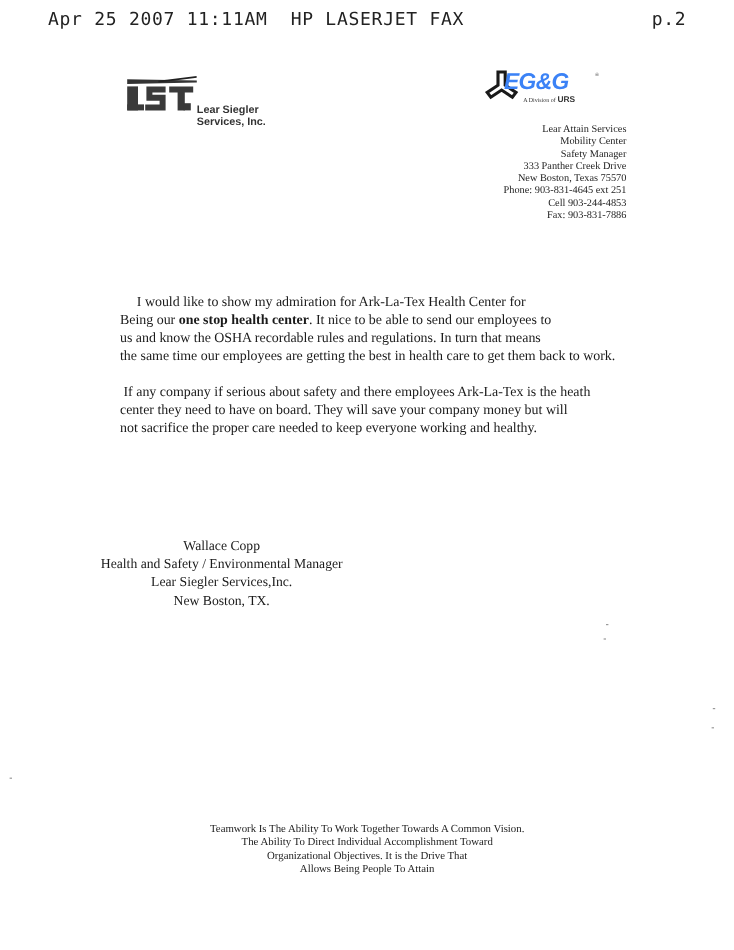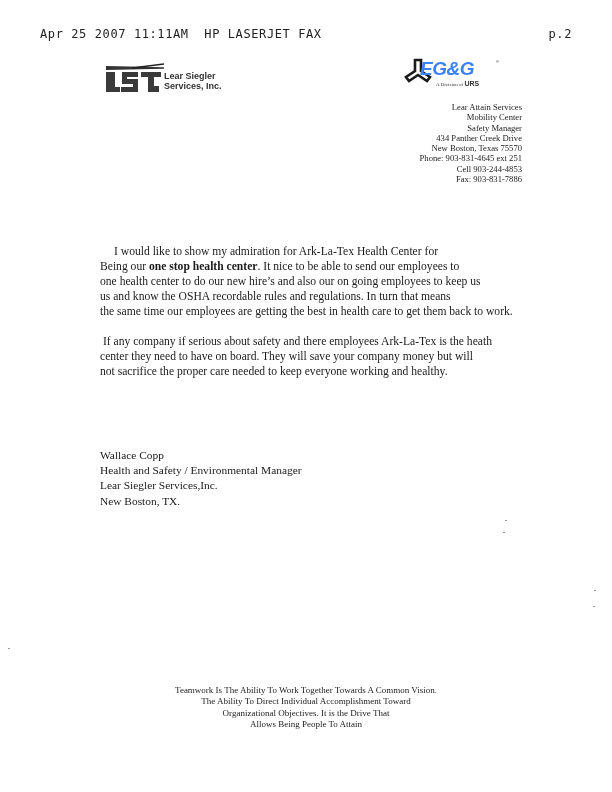--- a/index.html
+++ b/index.html
@@ -2,28 +2,28 @@
 <html><head>
   <meta charset="utf-8">
   <style>
     html, body { margin: 0; padding: 0; }
     body {
       width: 612px; height: 792px; background: #ffffff; position: relative; overflow: hidden;
       font-family: "Liberation Serif", serif; color: #1a1a1a;
     }
     .fax-header {
       position: absolute; top: 7px; left: 40px; right: 40px; height: 14px;
-      font-family: "DejaVu Sans Mono", monospace; font-size: 12px; letter-spacing: 0.6px; color: #222; margin-top: 20px;
+      font-family: "DejaVu Sans Mono", monospace; font-size: 15px; letter-spacing: 0.6px; color: #222;
     }
     .fax-left { position: absolute; left: 0; top: 0; white-space: pre; }
     .fax-right { position: absolute; right: 0; top: 0; }
     .lsi-logo { position: absolute; left: 104px; top: 62px; width: 160px; height: 36px; }
     .lsi-mark { position: absolute; left: 0; top: 0; }
     .lsi-text {
-      position: absolute; left: 60px; top: 9px; font-family: "Liberation Sans", sans-serif;
+      position: absolute; left: 60px; top: 24px; font-family: "Liberation Sans", sans-serif;
       font-size: 9px; font-weight: bold; line-height: 10px; color: #333;
     }
     .egg-logo { position: absolute; left: 400px; top: 58px; width: 130px; height: 36px; }
     .egg-mark { position: absolute; left: 2px; top: 0; }
     .egg-name {
       position: absolute; left: 20px; top: 0; font-family: "Liberation Sans", sans-serif;
       font-size: 19px; font-weight: bold; font-style: italic; color: #3b82f6; letter-spacing: -0.5px;
     }
     .egg-tm { position: absolute; left: 96px; top: 1px; font-size: 4px; font-family: "Liberation Sans", sans-serif; }
     .egg-sub {
@@ -35,21 +35,21 @@
       font-size: 8.6px; line-height: 10.3px; color: #222;
     }
     .address div { white-space: nowrap; }
     .body-text {
       position: absolute; left: 100px; top: 244px; width: 480px;
       font-size: 11.6px; line-height: 15px; color: #1a1a1a;
     }
     .para-line { white-space: nowrap; }
     .para2 { margin-top: 15px; }
     .signature {
-      position: absolute; left: 100px; top: 448px; font-size: 11.4px; line-height: 15.2px; color: #1a1a1a;
+      position: absolute; left: 84px; top: 448px; font-size: 11.4px; line-height: 15.2px; color: #1a1a1a; text-align: center;
     }
     .signature div { white-space: nowrap; }
     .motto {
       position: absolute; left: 0; width: 612px; top: 685px; text-align: center;
       font-size: 9px; line-height: 11.4px; color: #222;
     }
     .motto div { white-space: nowrap; }
     .speck { position: absolute; background: #999; width: 2px; height: 1px; }
   </style>
 </head>
@@ -85,34 +85,33 @@
   <div class="egg-sub">
     <span>A Division of</span>
     <b>URS</b>
   </div>
 </div>
 
 <div class="address">
   <div>Lear Attain Services</div>
   <div>Mobility Center</div>
   <div>Safety Manager</div>
-  <div>434 Panther Creek Drive</div>
+  <div>333 Panther Creek Drive</div>
   <div>New Boston, Texas 75570</div>
   <div>Phone: 903-831-4645 ext 251</div>
   <div>Cell 903-244-4853</div>
   <div>Fax: 903-831-7886</div>
 </div>
 
 <div class="body-text">
   <div class="para1">
     <div class="para-line" style="padding-left:14px">I would like to show my admiration for Ark-La-Tex Health Center for</div>
     <div class="para-line">
       <span>Being our </span><b>one stop health center</b><span>. It nice to be able to send our employees to</span>
     </div>
-    <div class="para-line">one health center to do  our new hire’s and also our on going employees to keep us</div>
     <div class="para-line">us and know  the OSHA recordable  rules and regulations. In turn that means</div>
     <div class="para-line">the same time our employees are getting the best in health care to get them back to work.</div>
   </div>
   <div class="para2">
     <div class="para-line" style="white-space:pre"> If any company if serious about safety and there employees Ark-La-Tex is the heath</div>
     <div class="para-line">center they need to have on board. They will save your company money but will</div>
     <div class="para-line">not sacrifice  the proper care needed to keep  everyone  working and healthy.</div>
   </div>
 </div>
 

